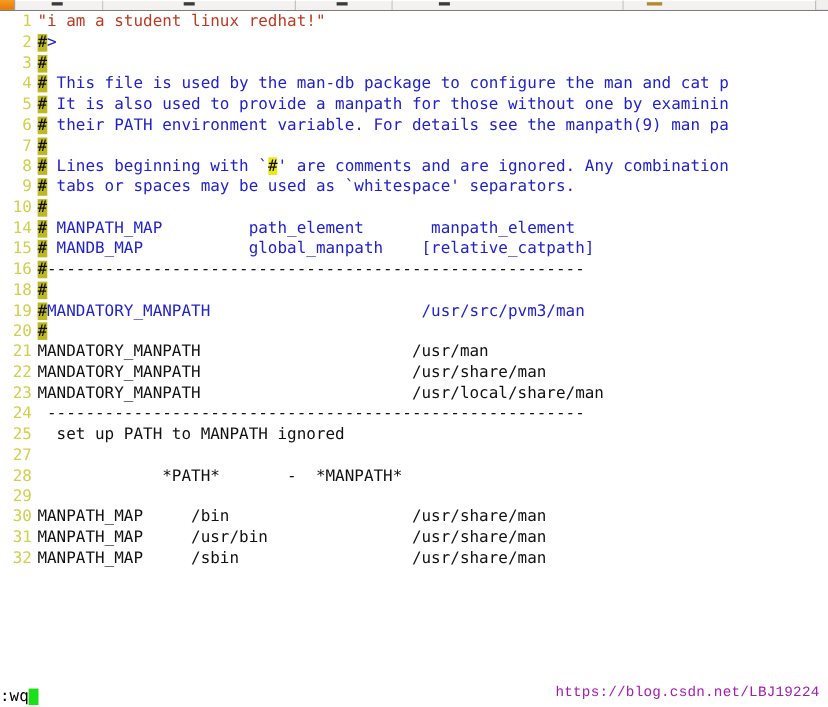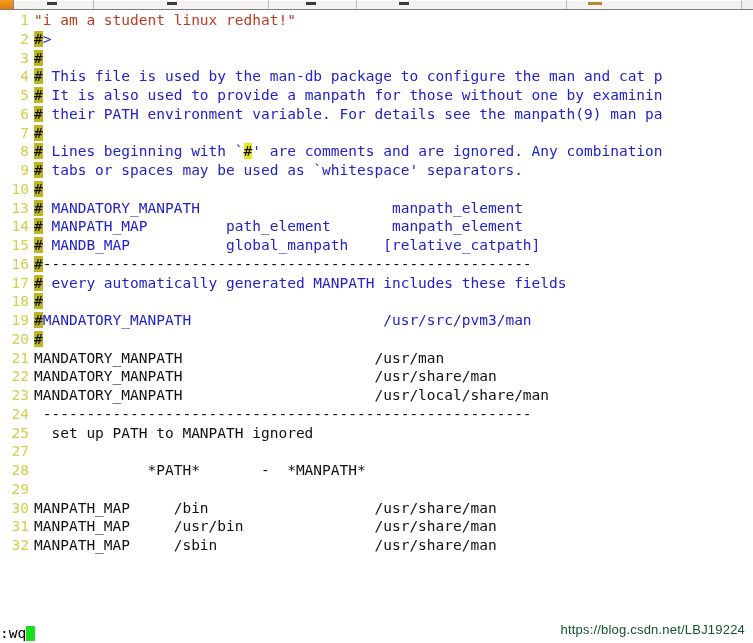--- a/index.html
+++ b/index.html
@@ -128,23 +128,23 @@
     height: 15px;
     background: #19e019;
     vertical-align: middle;
   }
 
   
   #watermark {
     position: absolute;
     right: 8px;
     bottom: 6px;
-    font-family: Liberation Sans, sans-serif;
+    font-family: Liberation Mono, monospace;
     font-size: 13px;
-    color: #14532d;
+    color: #a21caf;
     letter-spacing: 0.2px;
     pointer-events: none;
     white-space: nowrap;
   }
 </style>
 </head>
 <body>
 
 <div id="taskbar-strip">
   <div class="tb-start"></div>
@@ -159,25 +159,23 @@
     <div class="code-line"><span class="lnum">1</span><span class="gutter-gap"></span><span class="ltext"><span class="tk-red">"i am a student linux redhat!"</span></span></div>
     <div class="code-line"><span class="lnum">2</span><span class="gutter-gap"></span><span class="ltext"><span class="tk-hash-hl">#</span><span class="tk-comment">&gt;</span></span></div>
     <div class="code-line"><span class="lnum">3</span><span class="gutter-gap"></span><span class="ltext"><span class="tk-hash-hl">#</span></span></div>
     <div class="code-line"><span class="lnum">4</span><span class="gutter-gap"></span><span class="ltext"><span class="tk-hash-hl">#</span><span class="tk-comment"> This file is used by the man-db package to configure the man and cat p</span></span></div>
     <div class="code-line"><span class="lnum">5</span><span class="gutter-gap"></span><span class="ltext"><span class="tk-hash-hl">#</span><span class="tk-comment"> It is also used to provide a manpath for those without one by examinin</span></span></div>
     <div class="code-line"><span class="lnum">6</span><span class="gutter-gap"></span><span class="ltext"><span class="tk-hash-hl">#</span><span class="tk-comment"> their PATH environment variable. For details see the manpath(9) man pa</span></span></div>
     <div class="code-line"><span class="lnum">7</span><span class="gutter-gap"></span><span class="ltext"><span class="tk-hash-hl">#</span></span></div>
     <div class="code-line"><span class="lnum">8</span><span class="gutter-gap"></span><span class="ltext"><span class="tk-hash-hl">#</span><span class="tk-comment"> Lines beginning with `</span><span class="tk-hash-hl-bright">#</span><span class="tk-comment">' are comments and are ignored. Any combination</span></span></div>
     <div class="code-line"><span class="lnum">9</span><span class="gutter-gap"></span><span class="ltext"><span class="tk-hash-hl">#</span><span class="tk-comment"> tabs or spaces may be used as `whitespace' separators.</span></span></div>
     <div class="code-line"><span class="lnum">10</span><span class="gutter-gap"></span><span class="ltext"><span class="tk-hash-hl">#</span></span></div>
-    <div class="code-line"><span class="lnum">13</span><span class="gutter-gap"></span><span class="ltext"><span class="tk-hash-hl">#</span><span class="tk-comment"> MANDATORY_MANPATH                      manpath_element</span></span></div>
     <div class="code-line"><span class="lnum">14</span><span class="gutter-gap"></span><span class="ltext"><span class="tk-hash-hl">#</span><span class="tk-comment"> MANPATH_MAP         path_element       manpath_element</span></span></div>
     <div class="code-line"><span class="lnum">15</span><span class="gutter-gap"></span><span class="ltext"><span class="tk-hash-hl">#</span><span class="tk-comment"> MANDB_MAP           global_manpath    [relative_catpath]</span></span></div>
     <div class="code-line"><span class="lnum">16</span><span class="gutter-gap"></span><span class="ltext"><span class="tk-hash-hl">#</span><span class="tk-plain">--------------------------------------------------------</span></span></div>
-    <div class="code-line"><span class="lnum">17</span><span class="gutter-gap"></span><span class="ltext"><span class="tk-hash-hl">#</span><span class="tk-comment"> every automatically generated MANPATH includes these fields</span></span></div>
     <div class="code-line"><span class="lnum">18</span><span class="gutter-gap"></span><span class="ltext"><span class="tk-hash-hl">#</span></span></div>
     <div class="code-line"><span class="lnum">19</span><span class="gutter-gap"></span><span class="ltext"><span class="tk-hash-hl">#</span><span class="tk-comment">MANDATORY_MANPATH                      /usr/src/pvm3/man</span></span></div>
     <div class="code-line"><span class="lnum">20</span><span class="gutter-gap"></span><span class="ltext"><span class="tk-hash-hl">#</span></span></div>
     <div class="code-line"><span class="lnum">21</span><span class="gutter-gap"></span><span class="ltext"><span class="tk-plain">MANDATORY_MANPATH                      /usr/man</span></span></div>
     <div class="code-line"><span class="lnum">22</span><span class="gutter-gap"></span><span class="ltext"><span class="tk-plain">MANDATORY_MANPATH                      /usr/share/man</span></span></div>
     <div class="code-line"><span class="lnum">23</span><span class="gutter-gap"></span><span class="ltext"><span class="tk-plain">MANDATORY_MANPATH                      /usr/local/share/man</span></span></div>
     <div class="code-line"><span class="lnum">24</span><span class="gutter-gap"></span><span class="ltext"><span class="tk-plain"> --------------------------------------------------------</span></span></div>
     <div class="code-line"><span class="lnum">25</span><span class="gutter-gap"></span><span class="ltext"><span class="tk-plain">  set up PATH to MANPATH ignored</span></span></div>
     <div class="code-line"><span class="lnum">27</span><span class="gutter-gap"></span><span class="ltext"><span class="tk-plain"></span></span></div>
     <div class="code-line"><span class="lnum">28</span><span class="gutter-gap"></span><span class="ltext"><span class="tk-plain">             *PATH*       -  *MANPATH*</span></span></div>

